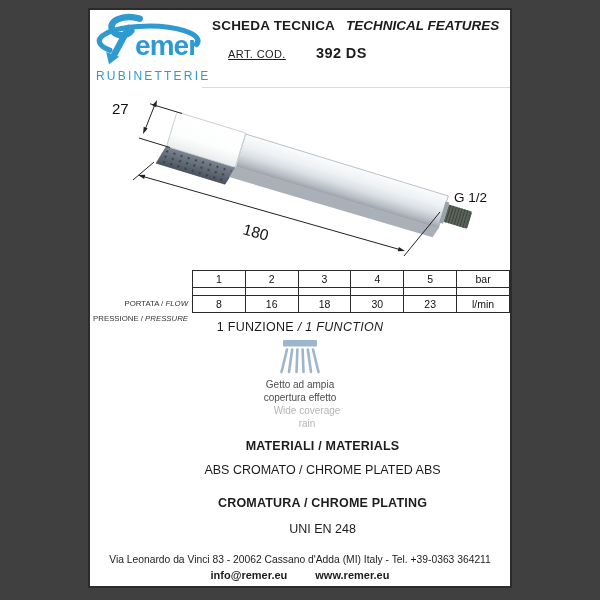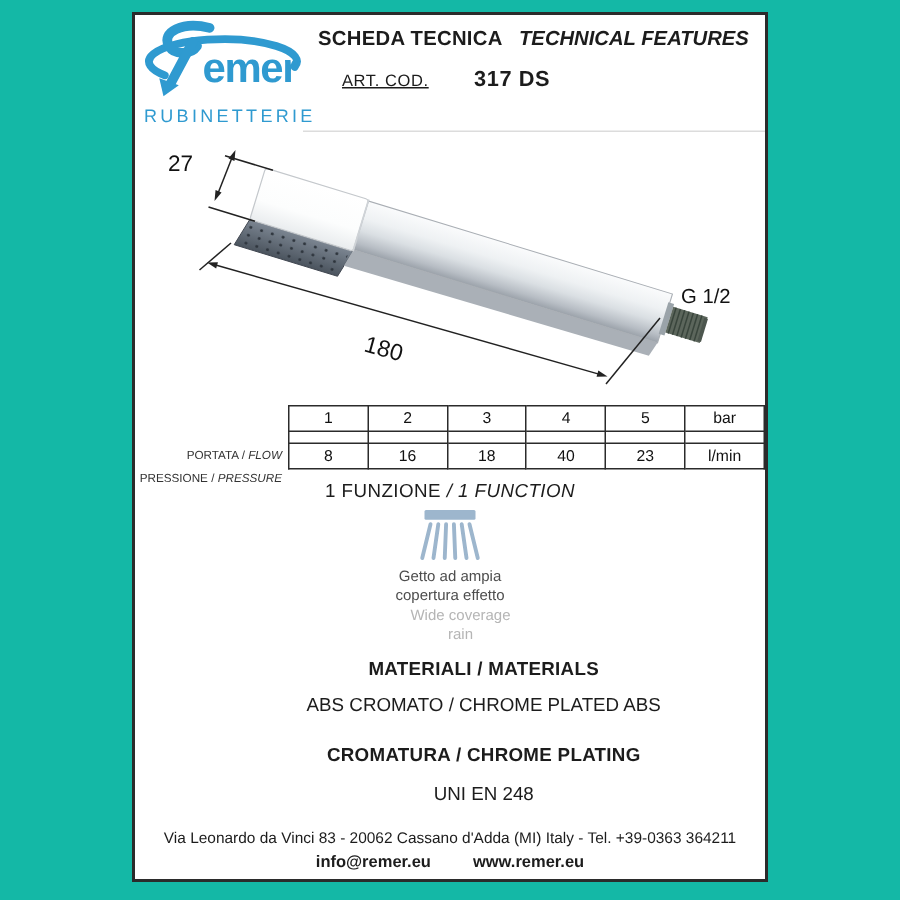--- a/index.html
+++ b/index.html
@@ -1,17 +1,17 @@
 <!DOCTYPE html>
 <html><head>
 <meta charset="utf-8">
 <style>
   html,body{margin:0;padding:0;background:#ffffff;}
   .page{
-    position:relative;width:600px;height:600px;background:#14b8a6;overflow:hidden;
+    position:relative;width:600px;height:600px;background:#404040;overflow:hidden;
     font-family:"Liberation Sans", sans-serif;color:#1c1c1c;
   }
   .doc{
     position:absolute;left:88px;top:8px;width:424px;height:580px;
     border:2px solid #2b2b2b;background:#ffffff;box-sizing:border-box;
   }
   
   .logo-block{position:absolute;left:6px;top:3px;width:120px;}
   .logo-sub{
     font-size:12px;letter-spacing:2.2px;color:#2f9ad0;margin-top:-2px;
@@ -70,21 +70,21 @@
         <path d="M33,16 L17,46" fill="none" stroke="#2f9ad0" stroke-width="7" stroke-linecap="round"></path>
         <polygon points="12,55 23,47 9,42" fill="#2f9ad0"></polygon>
         <text x="40" y="45" font-size="30" font-weight="bold" fill="#2f9ad0" letter-spacing="-1">emer</text>
       </svg>
       <div class="logo-sub">RUBINETTERIE</div>
     </div>
 
     <div class="hdr-title-it">SCHEDA TECNICA</div>
     <div class="hdr-title-en">TECHNICAL FEATURES</div>
     <div class="hdr-art-label">ART. COD.</div>
-    <div class="hdr-art-code">317 DS</div>
+    <div class="hdr-art-code">392 DS</div>
     <div class="hdr-rule"></div>
 
     <svg class="drawing" viewBox="0 0 424 178">
       <defs>
         <linearGradient id="gradHead" x1="0" y1="0" x2="0" y2="1">
           <stop offset="0" stop-color="#ffffff"></stop>
             <stop offset=".6" stop-color="#fcfdfd"></stop>
             <stop offset="1" stop-color="#e9ecee"></stop>
         </linearGradient>
         <linearGradient id="gradBody" x1="0" y1="0" x2="0" y2="1">
@@ -174,21 +174,21 @@
             <td></td>
         <td></td>
             <td></td>
         <td></td>
             <td></td>
       </tr>
       <tr class="vals">
         <td>8</td>
         <td>16</td>
         <td>18</td>
-        <td>40</td>
+        <td>30</td>
         <td>23</td>
         <td>l/min</td>
       </tr>
     </tbody>
       </table>
 
     <div class="func-block">
       <div class="func-title">
         <span>1 FUNZIONE</span>
         <span class="it">/ 1 FUNCTION</span>

